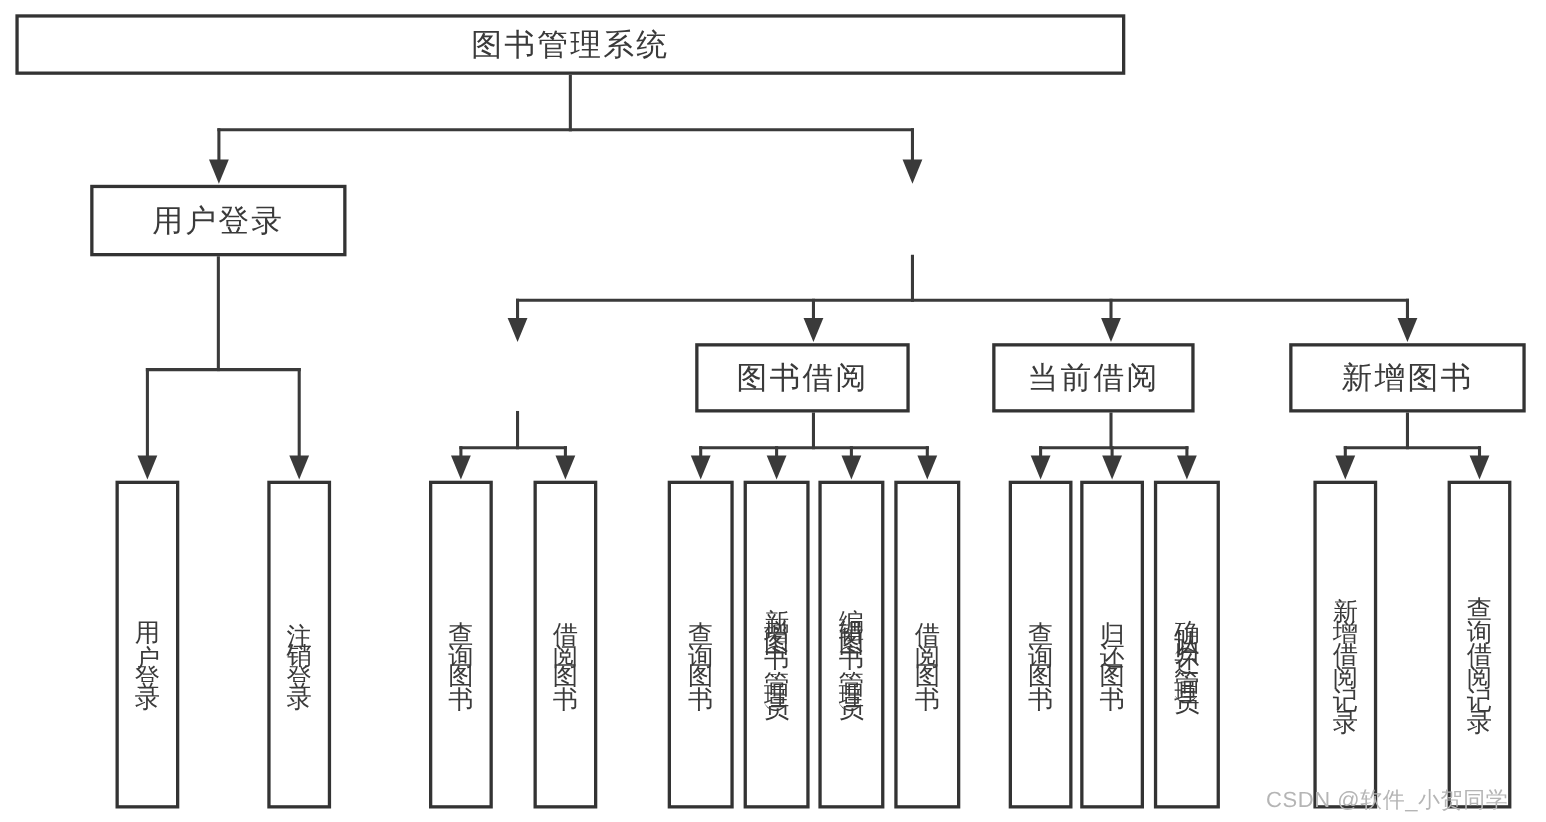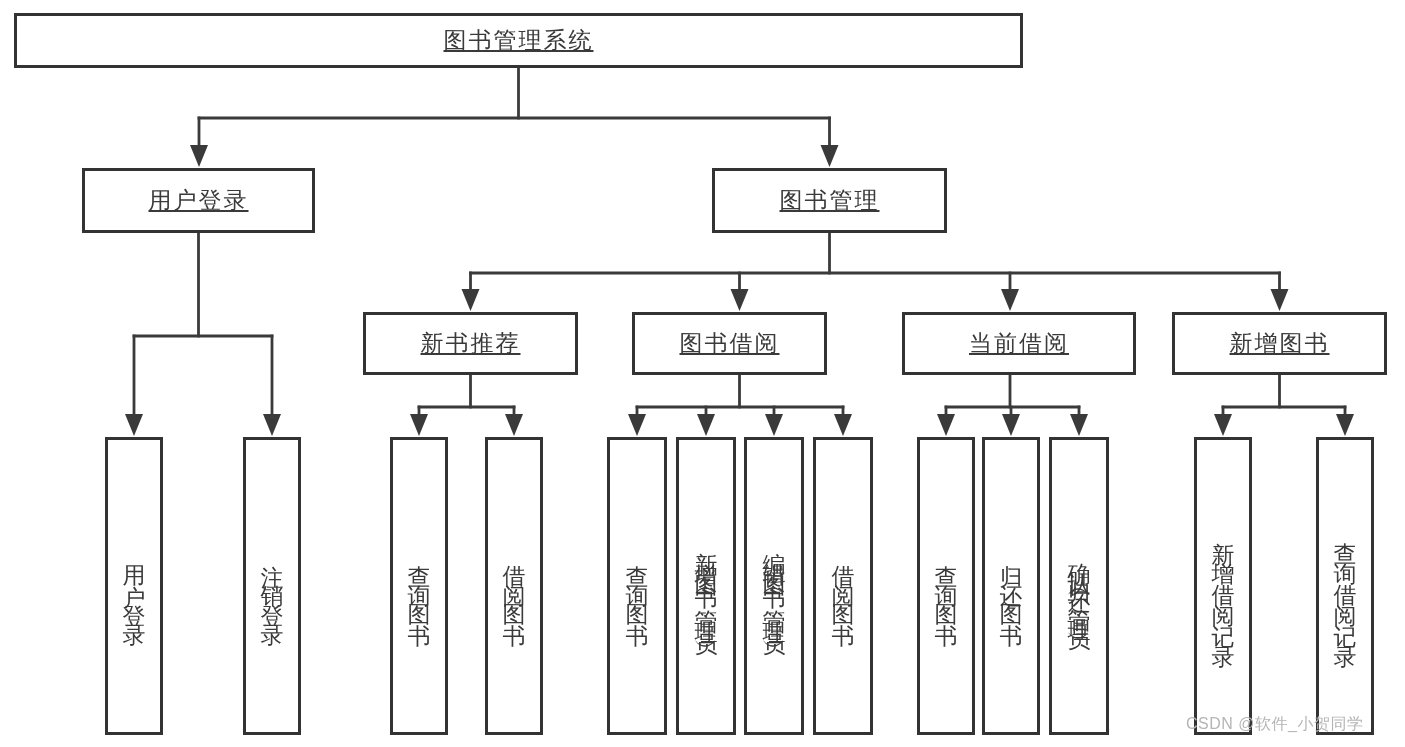--- a/index.html
+++ b/index.html
@@ -14,42 +14,41 @@
   .box{
     position:absolute;
     box-sizing:border-box;
     background:#fff;
     border:3px solid #333333;
     display:flex;align-items:center;justify-content:center;
     z-index:1;
     color:#3a3a3a;
   }
   .hlabel{
-    font-size:23px;
+    font-size:28px;
     letter-spacing:2px;
     color:#3a3a3a;
     white-space:nowrap;
-    text-decoration:underline;
   }
   .vlabel{
     writing-mode:vertical-rl;
     text-orientation:upright;
     font-size:23px;
     line-height:1;
     color:#3a3a3a;
     white-space:nowrap;
   }
   .sp4{letter-spacing:0.85em;}
   .sp6{letter-spacing:0.9em;}
   .sp8{letter-spacing:0.5em;}
   .sp9{letter-spacing:0.4em;}
   #watermark{
     position:absolute;
-    left:1186px;top:714px;
-    font-size:16px;
+    left:1151px;top:714px;
+    font-size:20px;
     color:#b5b5b5;
     z-index:2;
     white-space:nowrap;
     letter-spacing:0.5px;
   }
 </style>
 </head>
 <body>
 
 <div id="canvas">
@@ -130,31 +129,25 @@
     </g>
   </svg>
 
   <div class="box" style="left:14px;top:13px;width:1009px;height:55px">
     <span class="hlabel">图书管理系统</span>
   </div>
 
   <div class="box" style="left:82px;top:168px;width:233px;height:65px">
     <span class="hlabel">用户登录</span>
   </div>
-  <div class="box" style="left:712px;top:168px;width:235px;height:65px">
-    <span class="hlabel">图书管理</span>
-  </div>
 
-  <div class="box" style="left:363px;top:312px;width:215px;height:63px">
-    <span class="hlabel">新书推荐</span>
-  </div>
   <div class="box" style="left:632px;top:312px;width:195px;height:63px">
     <span class="hlabel">图书借阅</span>
   </div>
-  <div class="box" style="left:902px;top:312px;width:234px;height:63px">
+  <div class="box" style="left:902px;top:312px;width:184px;height:63px">
     <span class="hlabel">当前借阅</span>
   </div>
   <div class="box" style="left:1172px;top:312px;width:215px;height:63px">
     <span class="hlabel">新增图书</span>
   </div>
 
   <div class="box" style="left:105px;top:437px;width:58px;height:298px">
     <span class="vlabel sp4">用户登录</span>
   </div>
   <div class="box" style="left:243px;top:437px;width:58px;height:298px">

